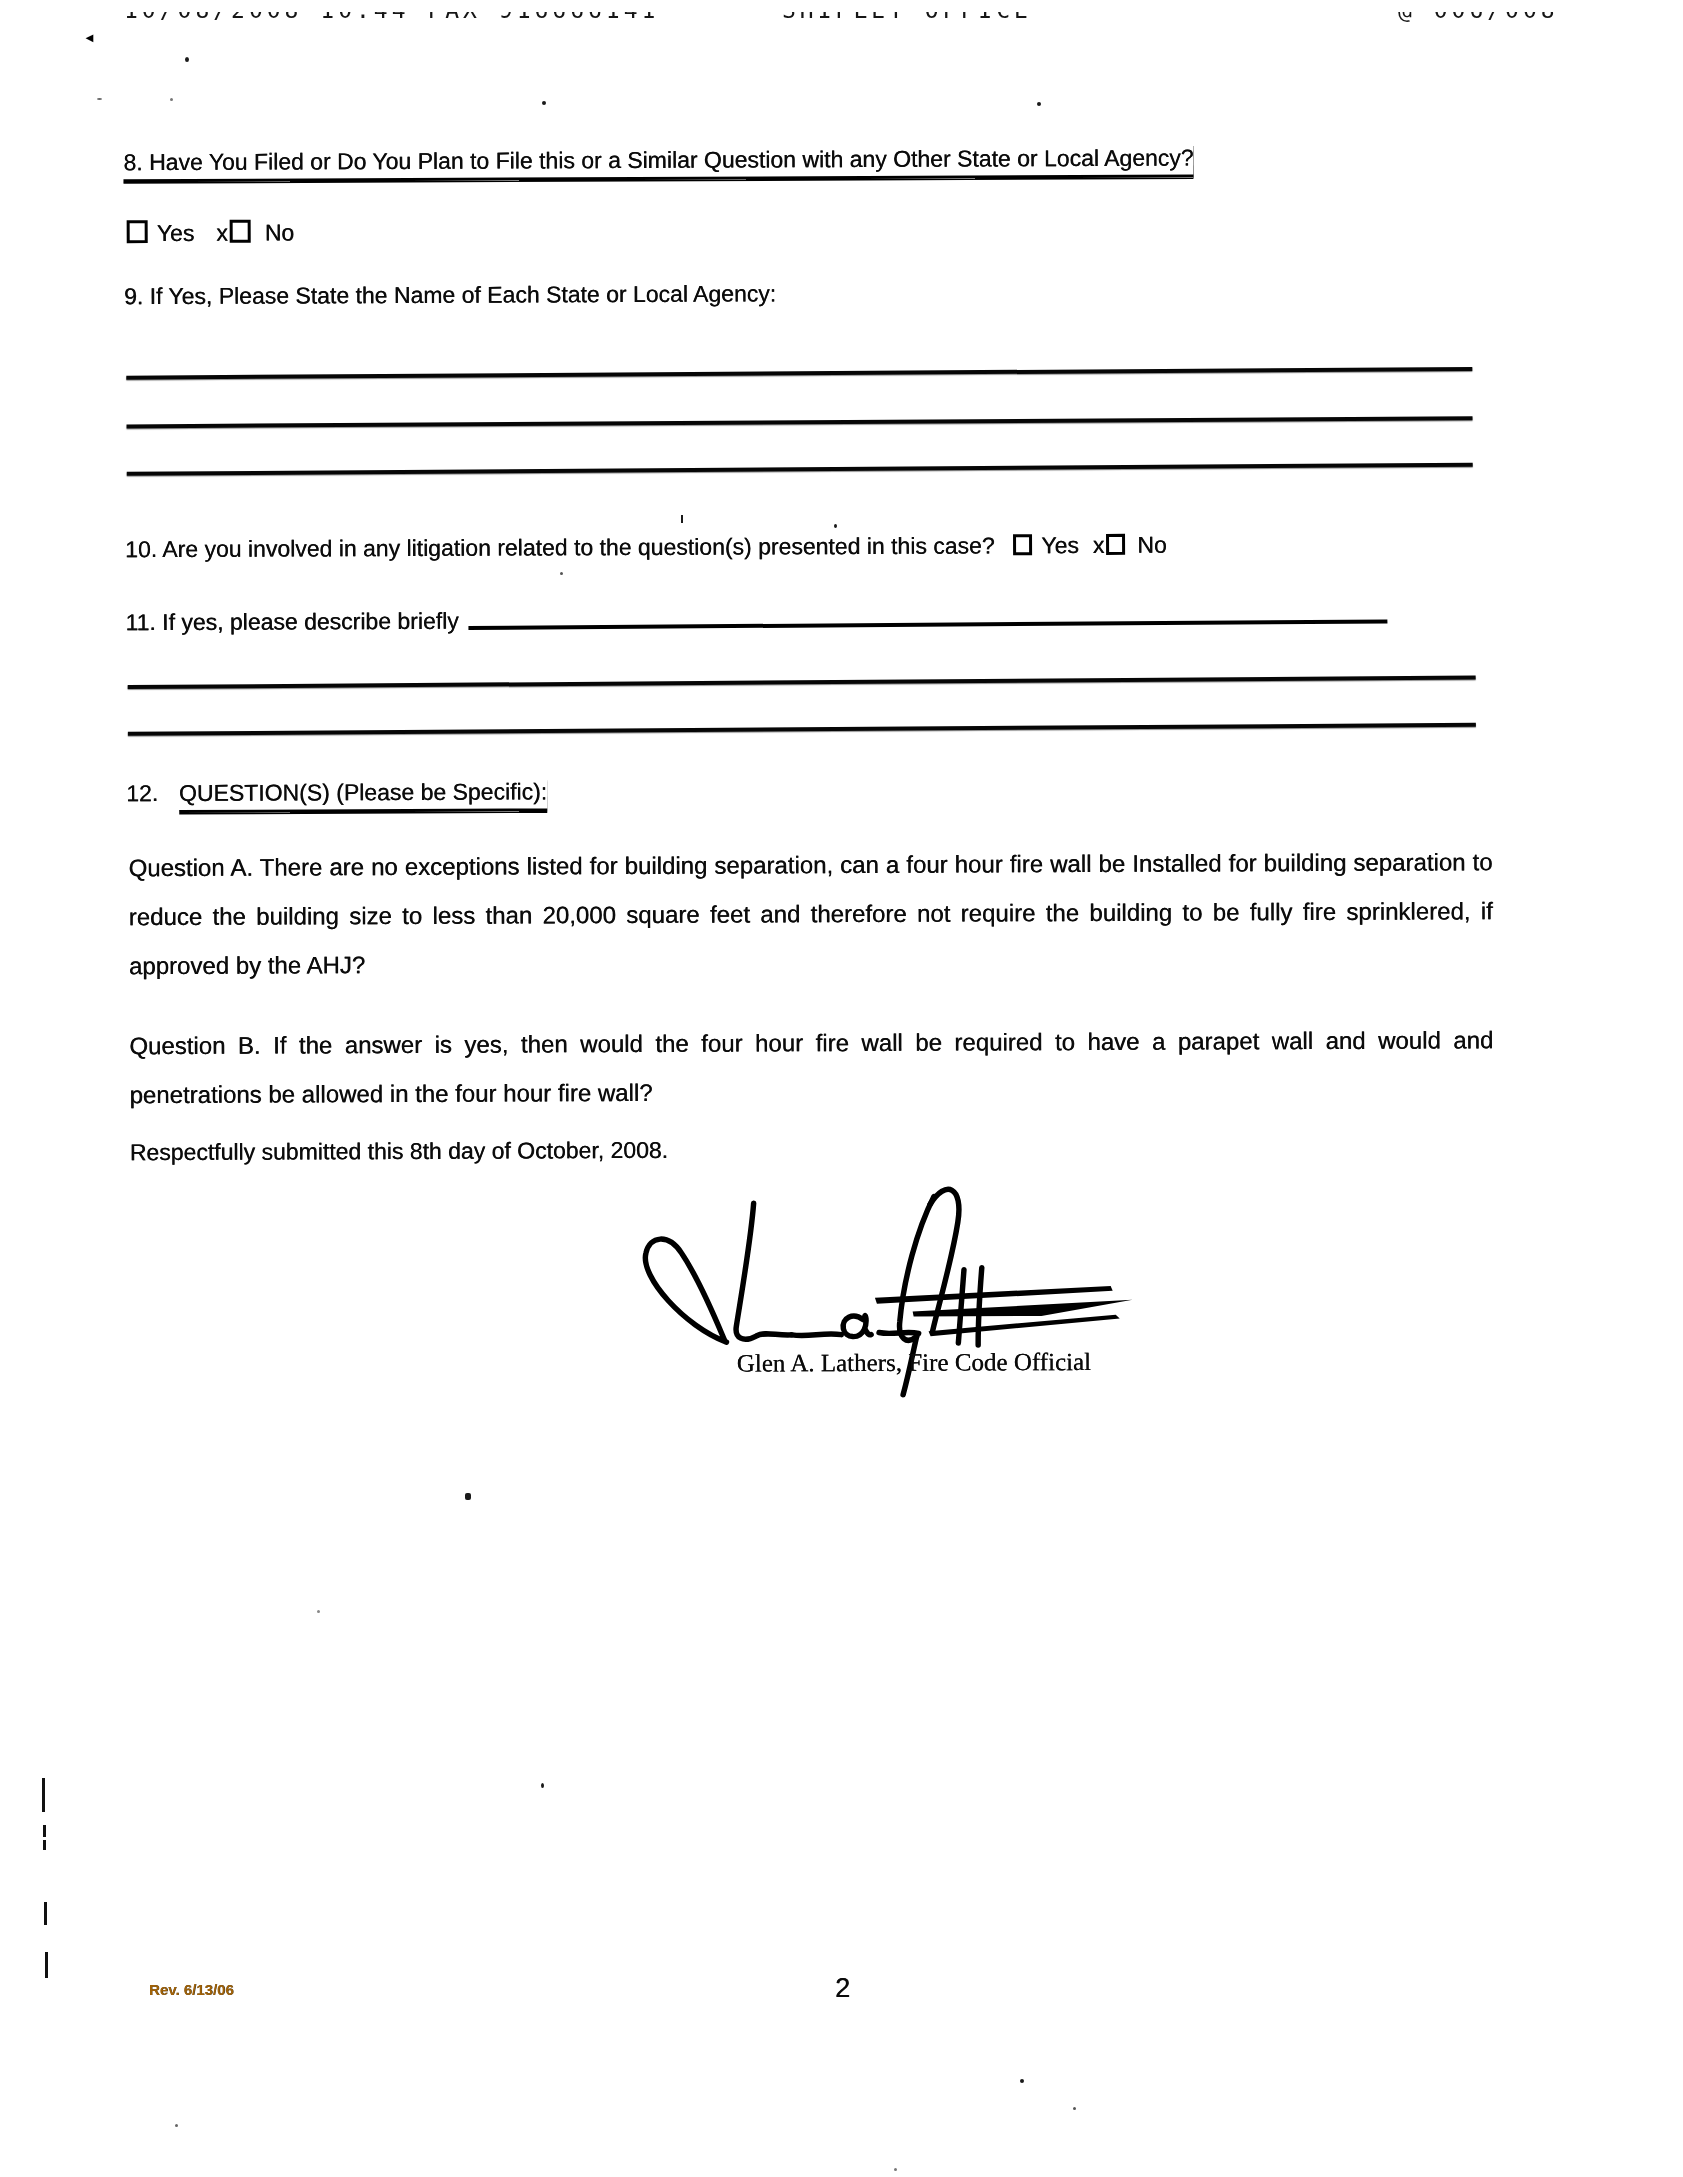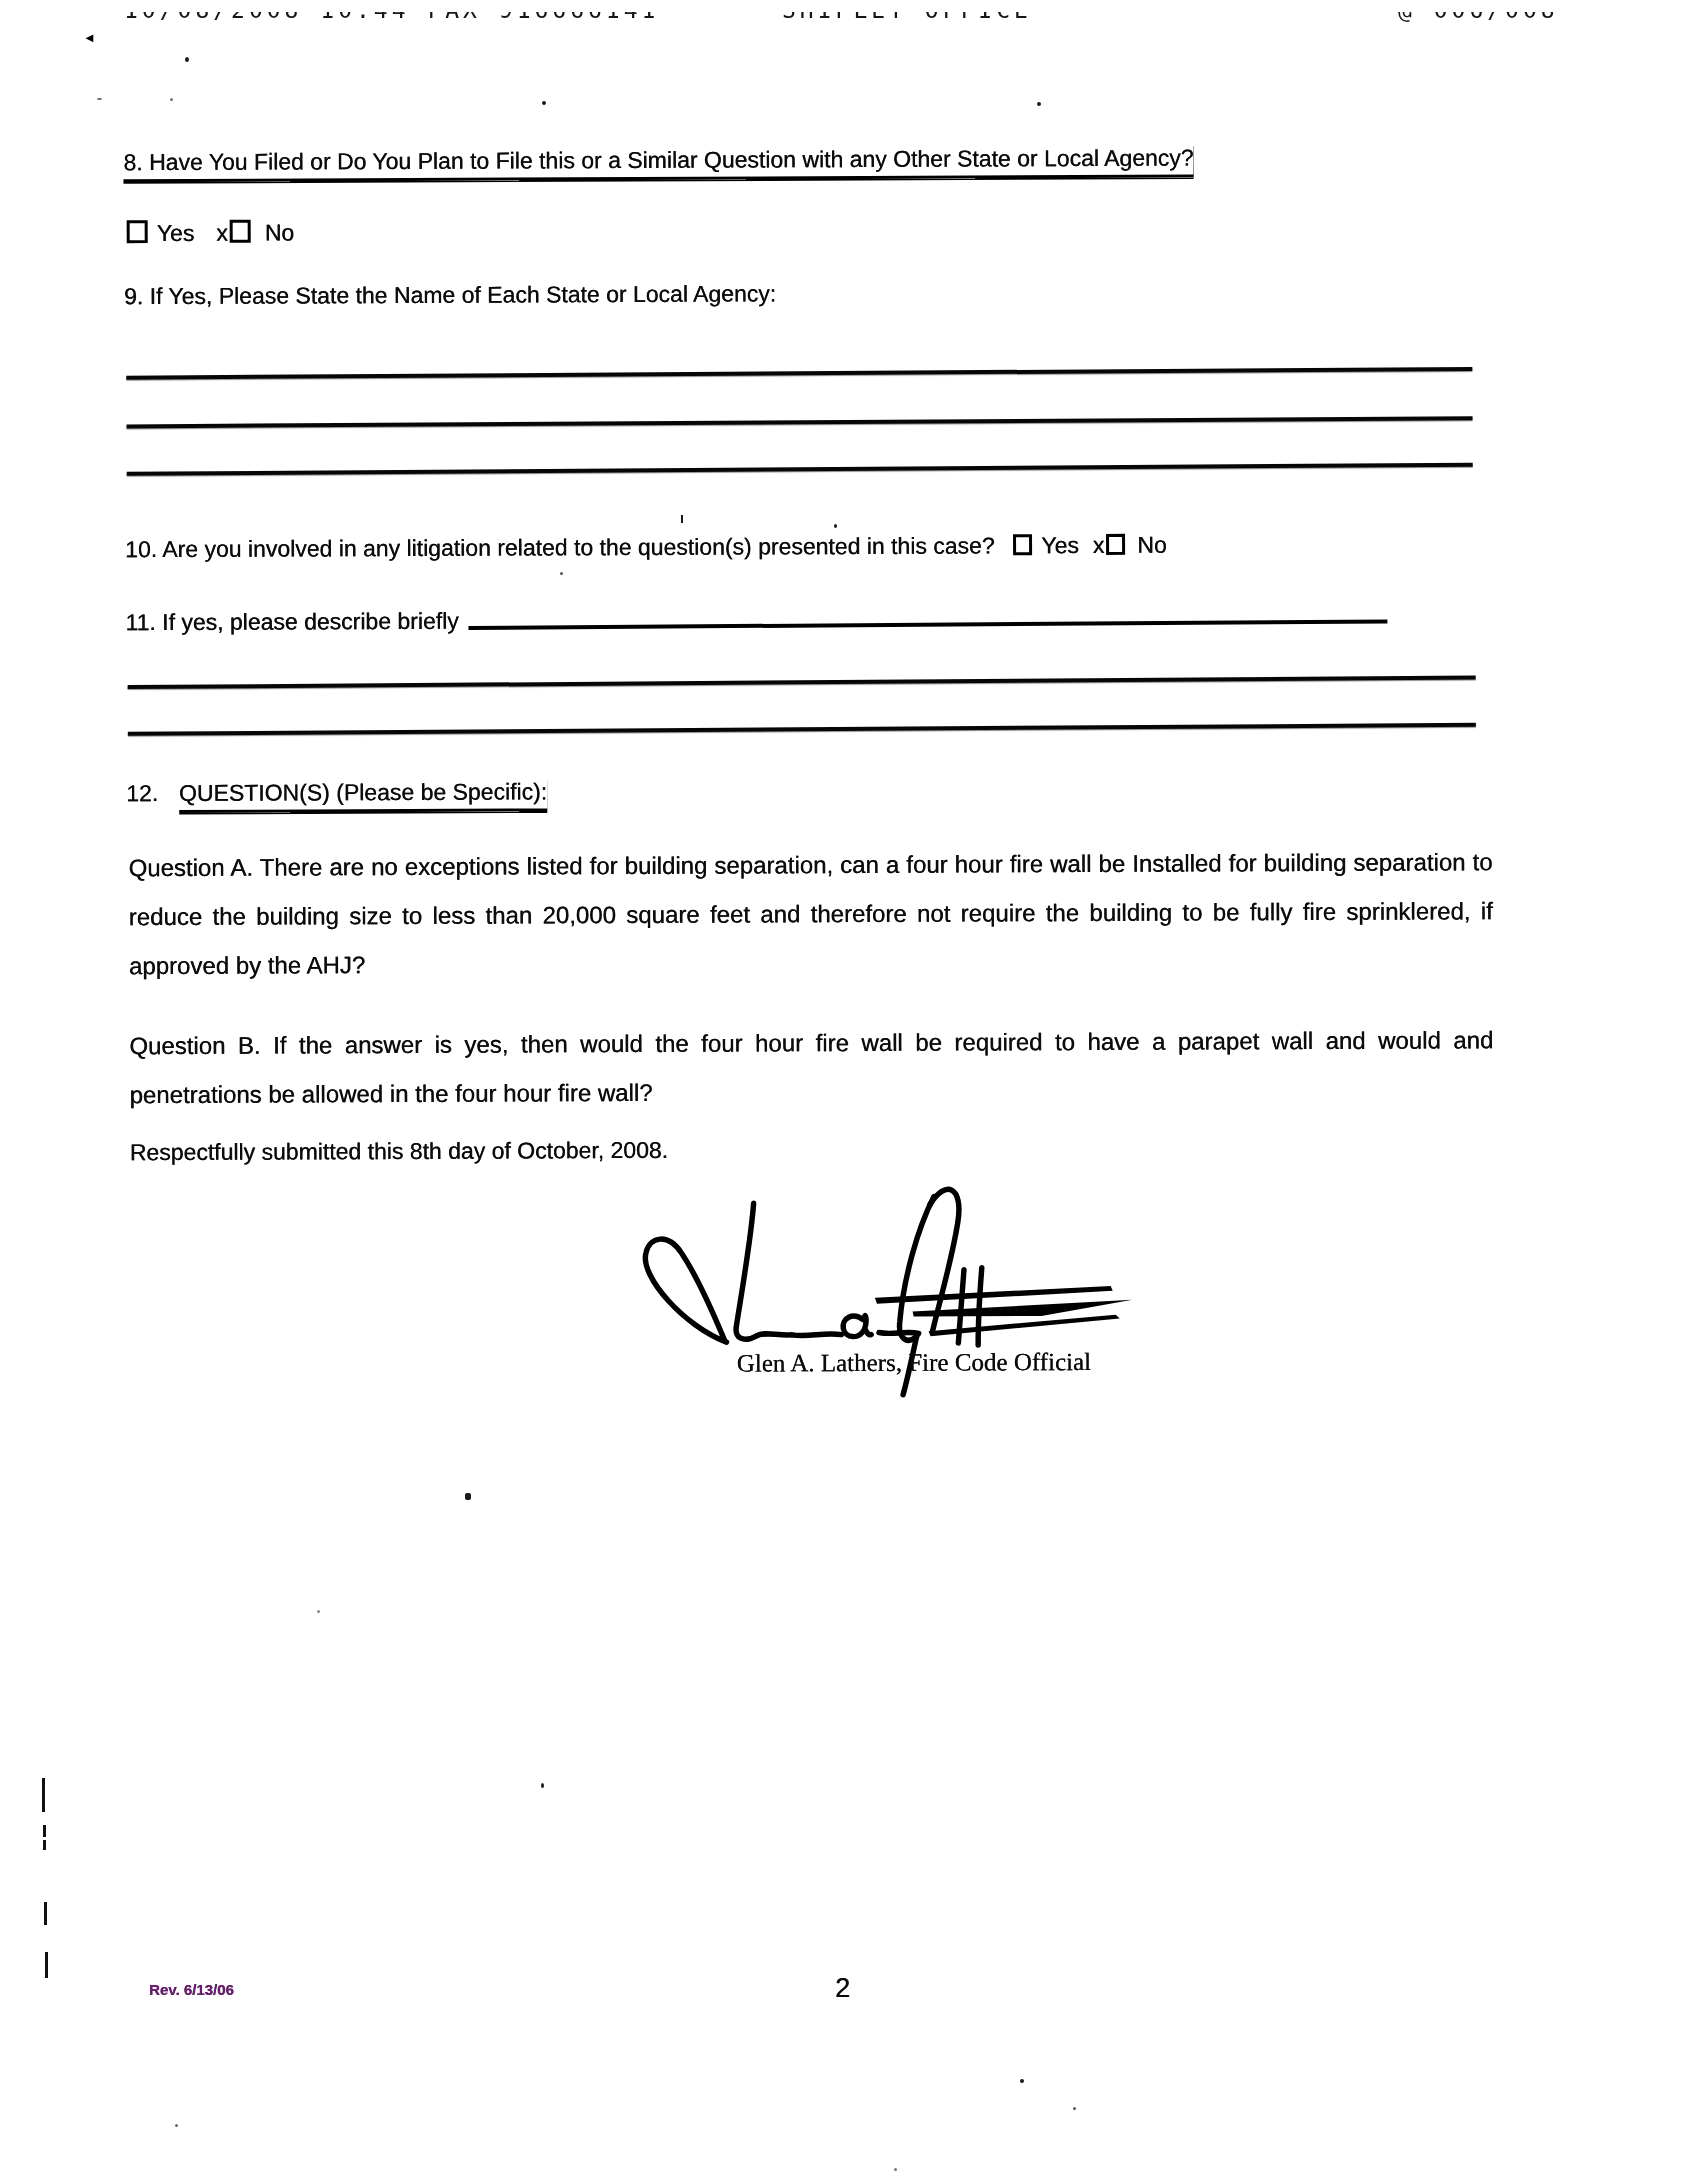--- a/index.html
+++ b/index.html
@@ -21,21 +21,21 @@
   .rule{position:absolute;height:4px;background:#060606;box-shadow:0 1px 1px rgba(0,0,0,.45);}
   .cbx{display:inline-block;width:15px;height:17px;border:3px solid #000;vertical-align:-2px;
         margin:0 9px 0 0;}
   .optgap{display:inline-block;width:22px;}
   .fill-line{display:inline-block;width:919px;border-bottom:4px solid #000;height:10px;
         margin-left:10px;transform:rotate(-0.15deg);}
   .para{position:absolute;font-size:24px;line-height:49px;text-align:justify;
         color:#0b0b0b;text-shadow:0.4px 0 #222;width:1364px;}
   .sig-name{position:absolute;font-family:"Liberation Serif",serif;font-size:25px;
         color:#0a0a0a;text-shadow:0.3px 0 #222;white-space:nowrap;}
-  .footer-rev{position:absolute;font-size:15px;font-weight:bold;color:#701a75;
+  .footer-rev{position:absolute;font-size:15px;font-weight:bold;color:#a16207;
         text-shadow:0.3px 0 #333;}
   .footer-page{position:absolute;font-size:27px;color:#0a0a0a;text-shadow:0.4px 0 #222;}
   .arrow-mark{position:absolute;font-size:13px;color:#000;}
 </style>
 </head>
 <body>
 
 <div class="page">
 
   <div class="faxclip" style="left:124px;width:535px;">

